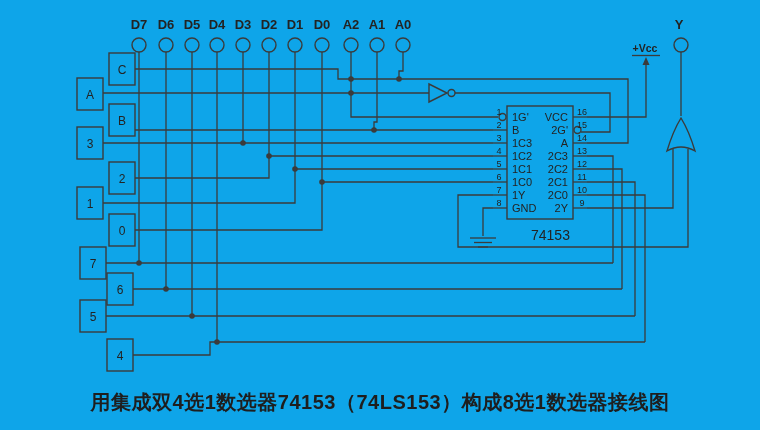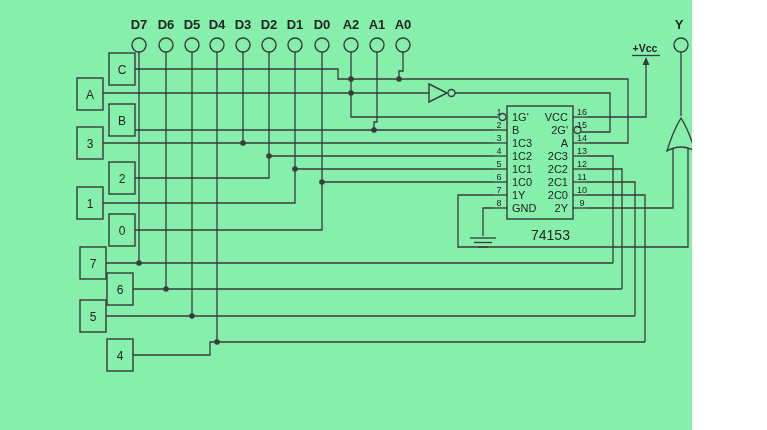--- a/index.html
+++ b/index.html
@@ -1,16 +1,16 @@
 <!DOCTYPE html>
 <html><head>
 <meta charset="utf-8">
 <style>
   html,body{margin:0;padding:0;background:#ffffff;}
-  .stage{position:relative;width:692px;height:430px;background:#86efac;overflow:hidden;
+  .stage{position:relative;width:760px;height:430px;background:#0ea5e9;overflow:hidden;
          font-family:"Liberation Sans",sans-serif;}
   svg{position:absolute;left:0;top:0;}
   .caption{position:absolute;left:0;right:0;top:389px;text-align:center;
            font-size:20px;font-weight:bold;color:#1e1e1e;letter-spacing:0.5px;
            font-family:"Liberation Sans",sans-serif;}
   text{fill:#232323;}
   .wire{fill:none;stroke:#3b3b3b;stroke-width:1.3;}
   .shape{fill:none;stroke:#3b3b3b;stroke-width:1.4;}
 </style>
 </head>
@@ -215,13 +215,14 @@
         <line x1="470" y1="238" x2="496" y2="238" class="wire"></line>
         <line x1="474" y1="242.5" x2="492" y2="242.5" class="wire"></line>
         <line x1="478" y1="247" x2="488" y2="247" class="wire"></line>
       </g>
       <g>
         <line x1="632" y1="55.5" x2="660" y2="55.5" class="wire"></line>
         <polygon points="646,57 642.5,65 649.5,65" fill="#3b3b3b"></polygon>
         <text x="645" y="52" font-size="10.5" text-anchor="middle" font-weight="bold" font-family="&quot;Liberation Sans&quot;,sans-serif">+Vcc</text>
       </g>
     </svg>
+  <div class="caption">用集成双4选1数选器74153（74LS153）构成8选1数选器接线图</div>
 </div>
 
 </body></html>

